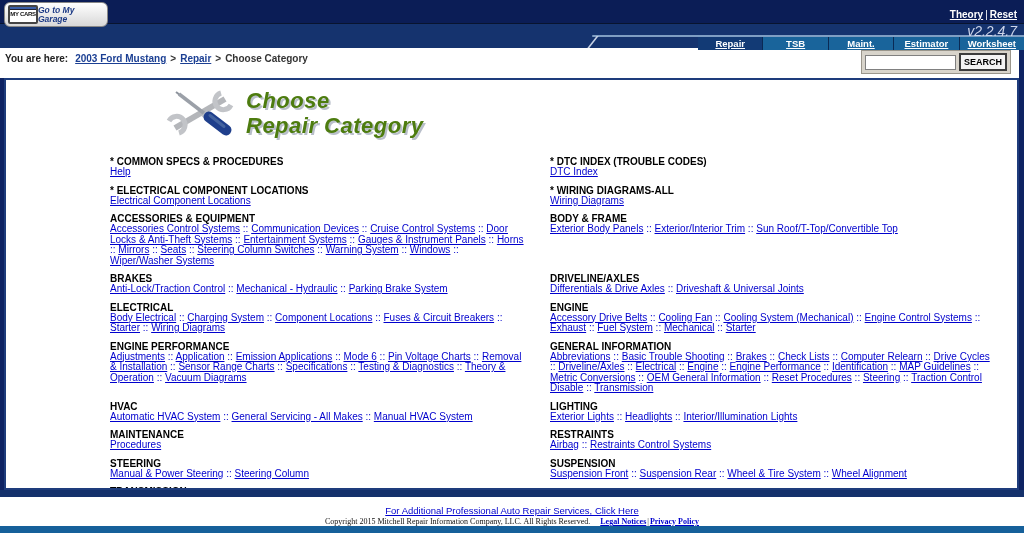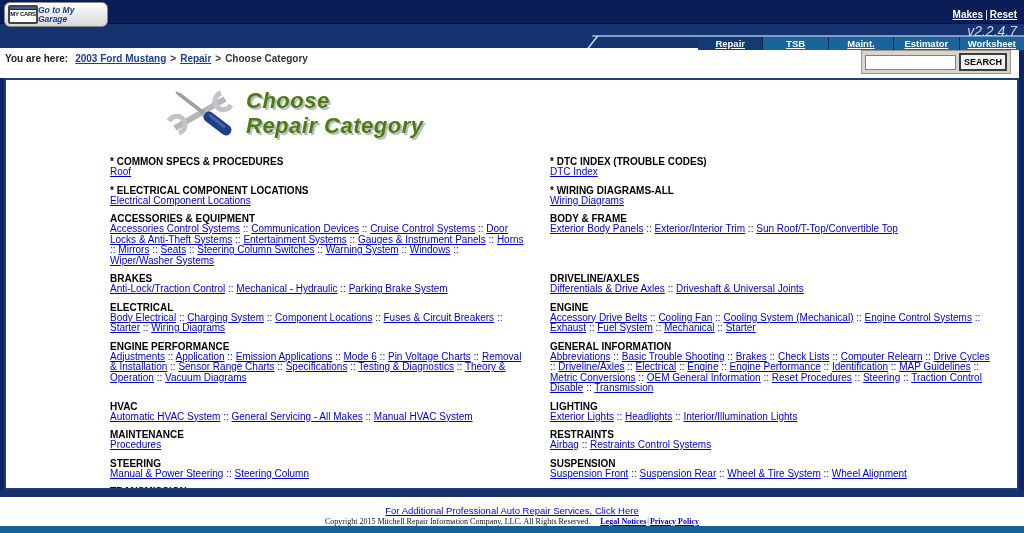--- a/index.html
+++ b/index.html
@@ -93,21 +93,21 @@
 <a class="garage-btn">
   <span class="plate">
     <span class="plate-top"></span>
     <span class="plate-text">MY CARS</span>
   </span>
   <span class="garage-label">Go to My Garage</span>
 </a>
 
 <div class="topbar-right">
   <div class="top-links">
-    <a>Makes</a><span class="tsep">|</span><a>Reset</a>
+    <a>Theory</a><span class="tsep">|</span><a>Reset</a>
   </div>
   <div class="version">v2.2.4.7</div>
 </div>
 
 <div class="band2"></div>
 
 <a class="logo">
   <span class="logo-main"><span>Mitchell</span><span class="logo-one">1</span></span>
   <span class="logo-badge">DIY</span>
   <div class="tagline">Your eAutoRepair Solution</div>
@@ -148,21 +148,21 @@
     <div class="page-title">
       <div>Choose</div>
       <div>Repair Category</div>
     </div>
   </div>
   <table class="cat-table">
       <tbody id="cat-body">
         <tr>
           <td class="cat-cell left">
             <div class="cat-title">* COMMON SPECS &amp; PROCEDURES</div>
-            <div class="cat-links"><a class="cat-link">Roof</a></div>
+            <div class="cat-links"><a class="cat-link">Help</a></div>
           </td>
           <td class="cat-cell right">
             <div class="cat-title">* DTC INDEX (TROUBLE CODES)</div>
             <div class="cat-links"><a class="cat-link">DTC Index</a></div>
           </td>
         </tr>
         <tr>
           <td class="cat-cell left">
             <div class="cat-title">* ELECTRICAL COMPONENT LOCATIONS</div>
             <div class="cat-links"><a class="cat-link">Electrical Component Locations</a></div>

